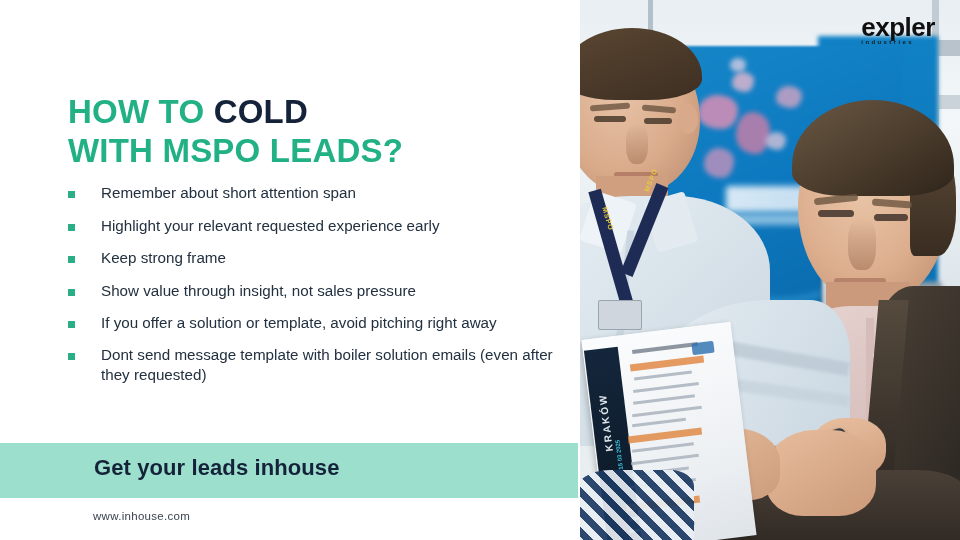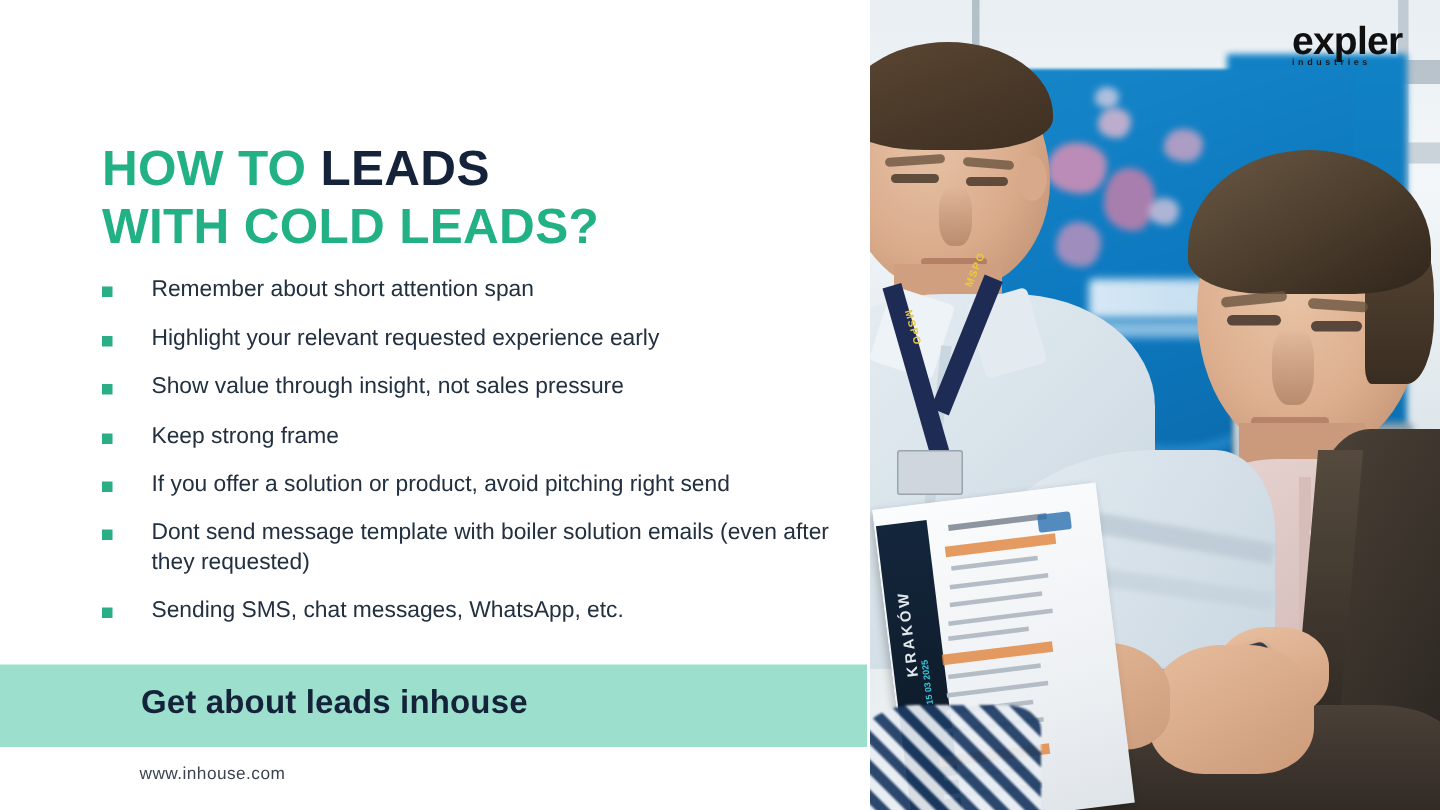--- a/index.html
+++ b/index.html
@@ -212,58 +212,54 @@
 </style>
 </head>
 <body>
 
 <div class="slide">
 
   <div class="content">
 
     <div class="headline">
       <span class="ln">
-        <span class="tl-teal">HOW TO </span><span class="tl-dark">LEADS</span>
+        <span class="tl-teal">HOW TO </span><span class="tl-dark">COLD</span>
       </span>
-      <span class="ln tl-teal">WITH COLD LEADS?</span>
+      <span class="ln tl-teal">WITH MSPO LEADS?</span>
     </div>
 
     <div class="bullets">
       <div class="bullet">
         <span class="bullet-mark"></span>
         <span class="bullet-text">Remember about short attention span</span>
       </div>
       <div class="bullet">
         <span class="bullet-mark"></span>
         <span class="bullet-text">Highlight your relevant requested experience early</span>
       </div>
       <div class="bullet">
         <span class="bullet-mark"></span>
+        <span class="bullet-text">Keep strong frame</span>
+      </div>
+      <div class="bullet">
+        <span class="bullet-mark"></span>
         <span class="bullet-text">Show value through insight, not sales pressure</span>
       </div>
-      <div class="bullet">
-        <span class="bullet-mark"></span>
-        <span class="bullet-text">Keep strong frame</span>
-      </div>
       <div class="bullet tight">
         <span class="bullet-mark"></span>
-        <span class="bullet-text">If you offer a solution or product, avoid pitching right send</span>
+        <span class="bullet-text">If you offer a solution or template, avoid pitching right away</span>
       </div>
       <div class="bullet tight">
         <span class="bullet-mark"></span>
         <span class="bullet-text">Dont send message template with boiler solution emails (even after they requested)</span>
       </div>
-      <div class="bullet">
-        <span class="bullet-mark"></span>
-        <span class="bullet-text">Sending SMS, chat messages, WhatsApp, etc.</span>
-      </div>
     </div>
 
     <div class="band"></div>
-    <div class="band-text">Get about leads inhouse</div>
+    <div class="band-text">Get your leads inhouse</div>
 
     <div class="url">www.inhouse.com</div>
   </div>
 
   <div class="photo">
     <div class="ph-layer bg-wall"></div>
     <div class="ph-layer bg-win"></div>
     <div class="ph-layer win-mull1"></div>
     <div class="ph-layer win-mull2"></div>
     <div class="ph-layer win-sill"></div>

